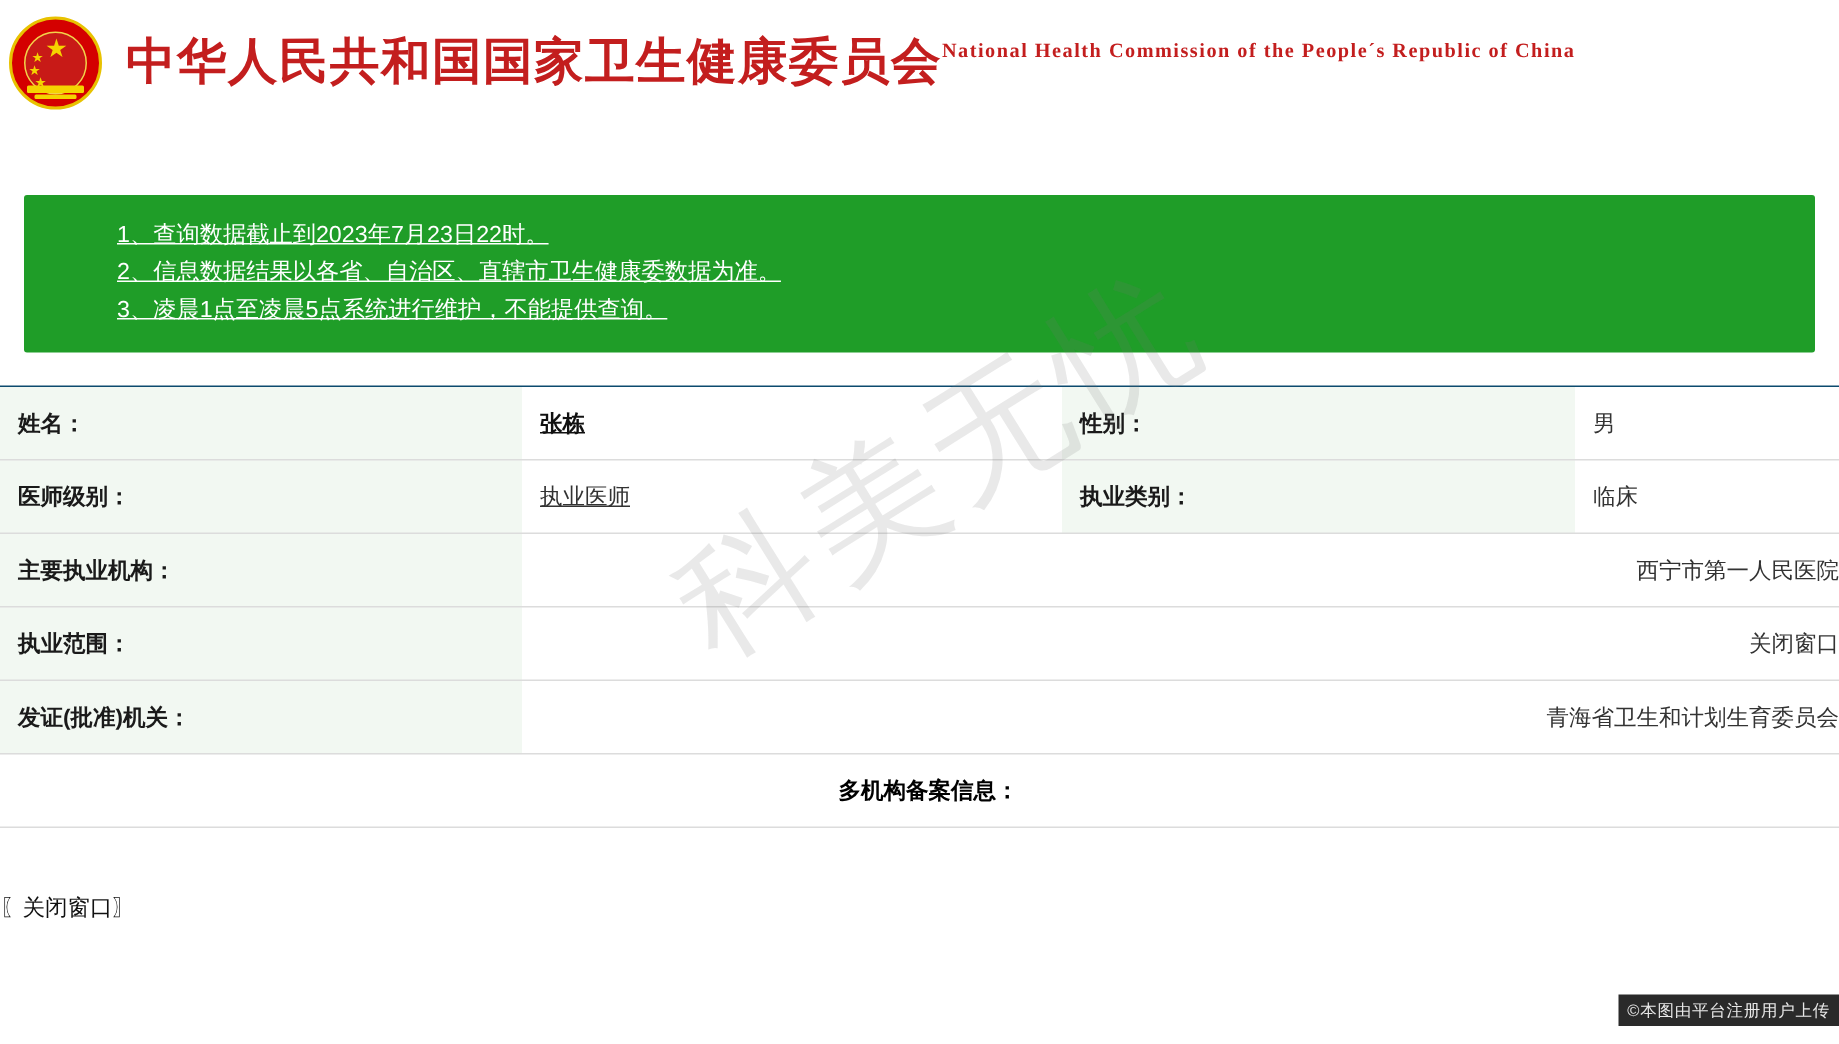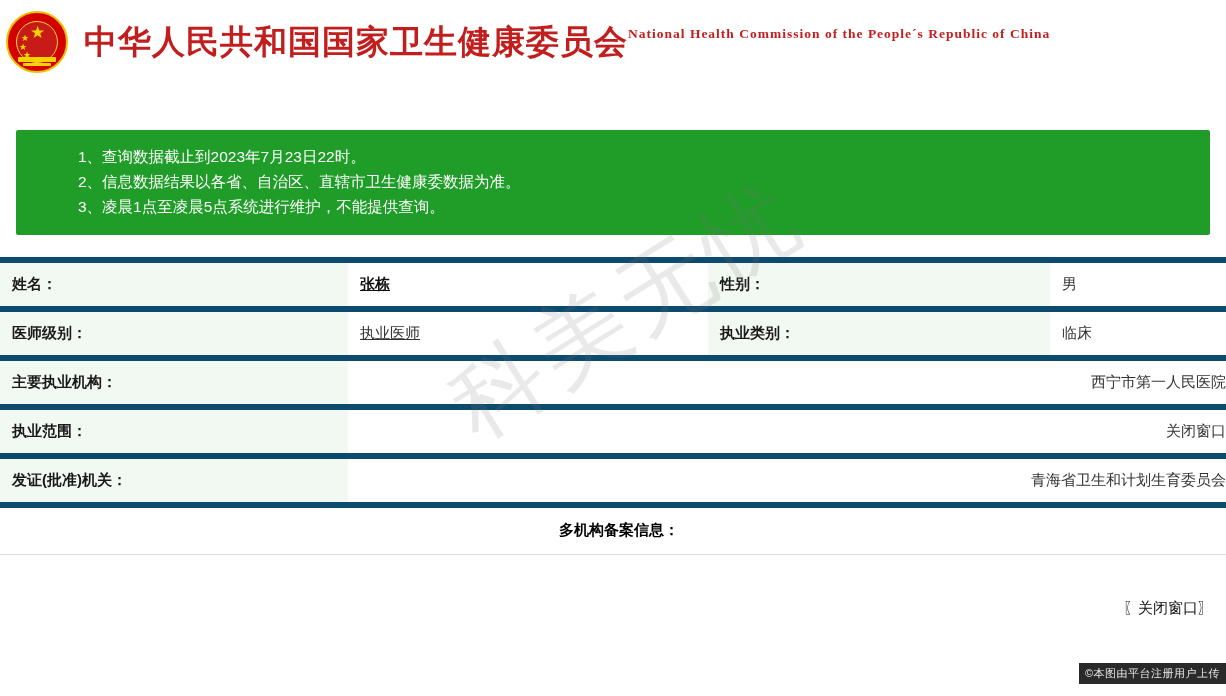--- a/index.html
+++ b/index.html
@@ -103,37 +103,38 @@
   
   .notice-wrap {
     padding: 0 16px;
     margin-top: 46px;
   }
   .notice {
     background: #1f9d28;
     color: #ffffff;
     padding: 14px 0 16px 0;
     border-radius: 2px;
+    text-decoration: underline;
   }
   .notice-line {
     font-size: 15.5px;
     line-height: 25px;
     padding-left: 62px;
     white-space: nowrap;
   }
 
   
   table.info {
     width: 1226px;
     border-collapse: collapse;
     margin-top: 22px;
     table-layout: fixed;
   }
   table.info td {
-    border-top: 6px solid #0c4a6e;
+    border-top: 1px solid #0c4a6e;
     border-bottom: 1px solid #dcdcdc;
     height: 49px;
     padding: 0 0 0 12px;
     font-size: 15px;
     vertical-align: middle;
     box-sizing: border-box;
   }
   td.label {
     background: #f2f8f2;
     font-weight: bold;
@@ -157,21 +158,21 @@
     background: #ffffff;
     text-align: center;
     font-weight: bold;
     height: 52px;
     padding: 0;
   }
 
   
   .close-wrap {
     width: 1213px;
-    text-align: right;
+    text-align: left;
     margin-top: 44px;
   }
   .close-link {
     color: #111111;
     font-size: 15px;
     text-decoration: none;
     cursor: pointer;
   }
 
   

